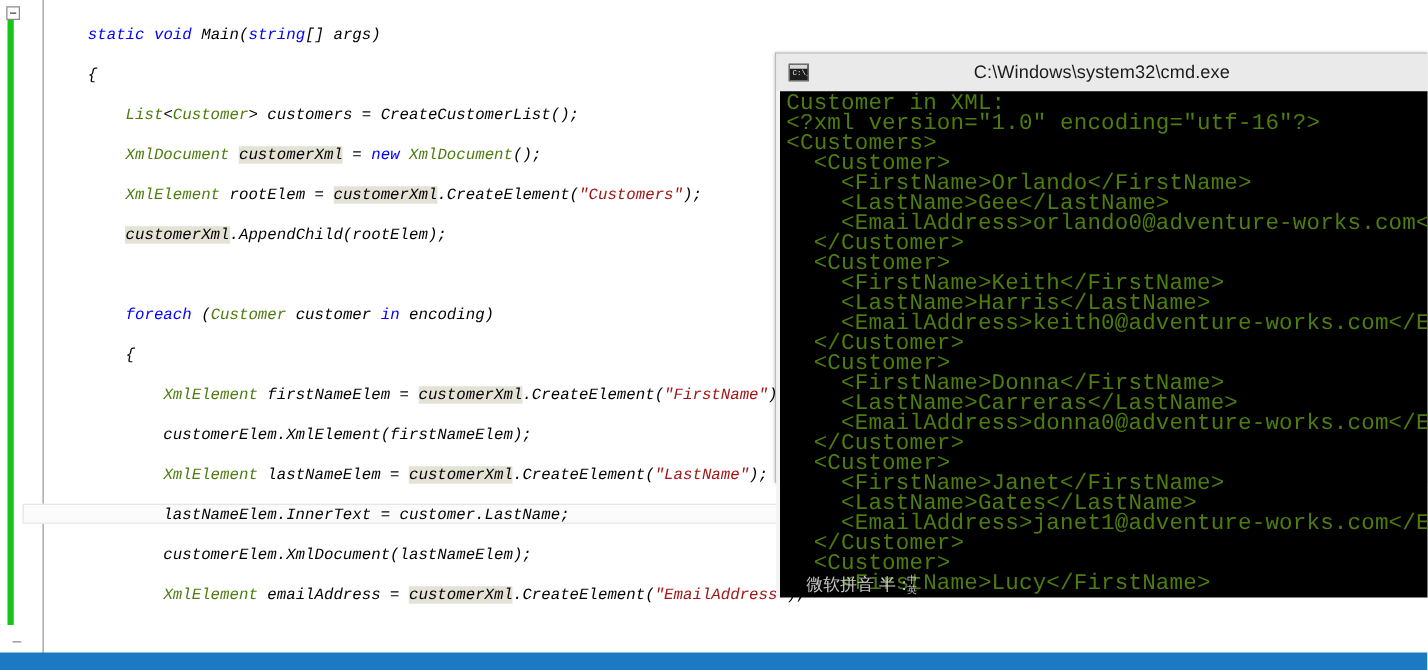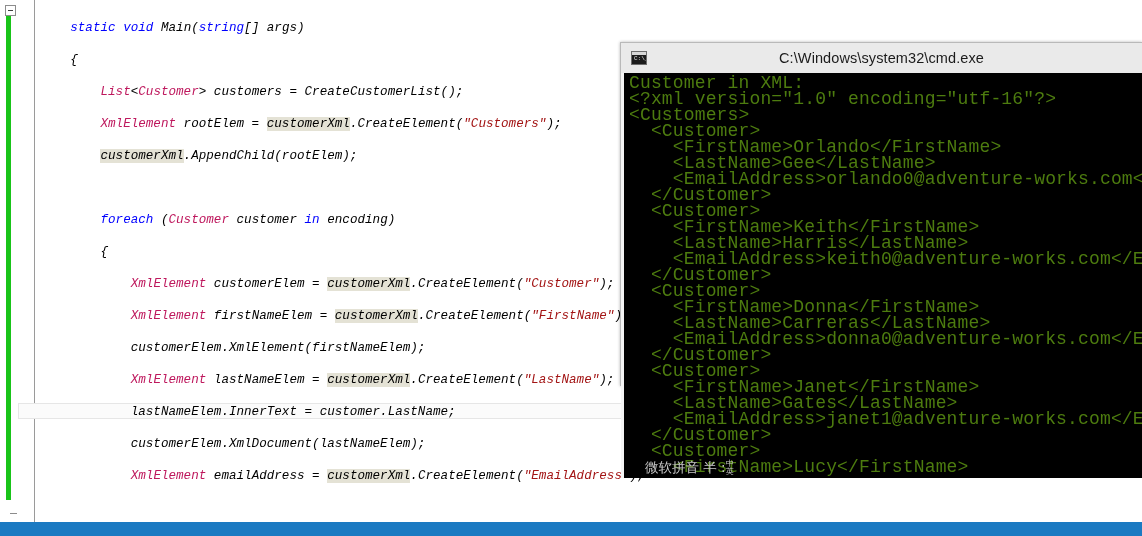--- a/index.html
+++ b/index.html
@@ -75,21 +75,21 @@
     position: absolute;
     left: 18px; top: 403px;
     width: 608px; height: 16px;
     border: 1px solid #e6e6e6;
     background: #fbfbfb;
     box-sizing: border-box;
   }
 
   
   .kw   { color: #0000ff; }
-  .typ  { color: #be185d; }
+  .typ  { color: #4d7c0f; }
   .str  { color: #a31515; }
   .hl   { background: #e4e2d5; }
   .pl   { color: #000000; }
 
   
   #status-bar {
     position: absolute;
     left: 0; bottom: 0;
     width: 1142px; height: 14px;
     background: #1b7ac2;
@@ -194,26 +194,26 @@
   <div id="gutter-line"></div>
   <div id="collapse-box"></div>
   <div id="collapse-box-2"></div>
 
   <div id="current-line"></div>
 
   <div id="code">
 <div class="ln"><span class="pl">    </span><span class="kw">static</span> <span class="kw">void</span> <span class="pl">Main(</span><span class="kw">string</span><span class="pl">[] args)</span></div>
 <div class="ln"><span class="pl">    {</span></div>
 <div class="ln"><span class="pl">        </span><span class="typ">List</span><span class="pl">&lt;</span><span class="typ">Customer</span><span class="pl">&gt; customers = CreateCustomerList();</span></div>
+<div class="ln"><span class="pl">        </span><span class="typ">XmlDocument</span><span class="pl"> </span><span class="hl">customerXml</span><span class="pl"> = </span><span class="kw">new</span><span class="pl"> </span><span class="typ">XmlDocument</span><span class="pl">();</span></div>
 <div class="ln"><span class="pl">        </span><span class="typ">XmlElement</span><span class="pl"> rootElem = </span><span class="hl">customerXml</span><span class="pl">.CreateElement(</span><span class="str">"Customers"</span><span class="pl">);</span></div>
 <div class="ln"><span class="pl">        </span><span class="hl">customerXml</span><span class="pl">.AppendChild(rootElem);</span></div>
 <div class="ln"><span class="pl"> </span></div>
 <div class="ln"><span class="pl">        </span><span class="kw">foreach</span><span class="pl"> (</span><span class="typ">Customer</span><span class="pl"> customer </span><span class="kw">in</span><span class="pl"> encoding)</span></div>
 <div class="ln"><span class="pl">        {</span></div>
-<div class="ln"><span class="pl">            </span><span class="typ">XmlElement</span><span class="pl"> customerElem = </span><span class="hl">customerXml</span><span class="pl">.CreateElement(</span><span class="str">"Customer"</span><span class="pl">);</span></div>
 <div class="ln"><span class="pl">            </span><span class="typ">XmlElement</span><span class="pl"> firstNameElem = </span><span class="hl">customerXml</span><span class="pl">.CreateElement(</span><span class="str">"FirstName"</span><span class="pl">);</span></div>
 <div class="ln"><span class="pl">            customerElem.XmlElement(firstNameElem);</span></div>
 <div class="ln"><span class="pl">            </span><span class="typ">XmlElement</span><span class="pl"> lastNameElem = </span><span class="hl">customerXml</span><span class="pl">.CreateElement(</span><span class="str">"LastName"</span><span class="pl">);</span></div>
 <div class="ln"><span class="pl">            lastNameElem.InnerText = customer.LastName;</span></div>
 <div class="ln"><span class="pl">            customerElem.XmlDocument(lastNameElem);</span></div>
 <div class="ln"><span class="pl">            </span><span class="typ">XmlElement</span><span class="pl"> emailAddress = </span><span class="hl">customerXml</span><span class="pl">.CreateElement(</span><span class="str">"EmailAddress"</span><span class="pl">);</span></div>
 
 
 
 

